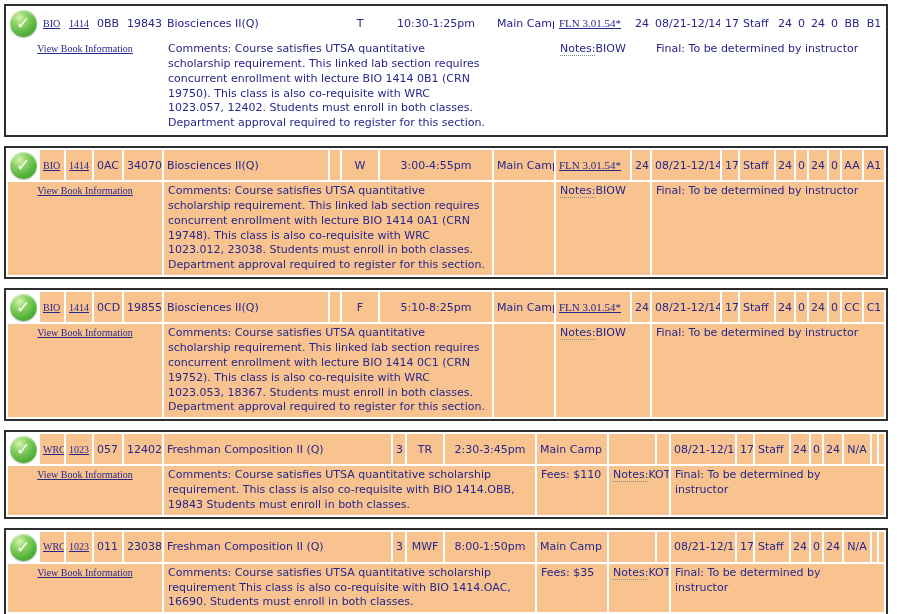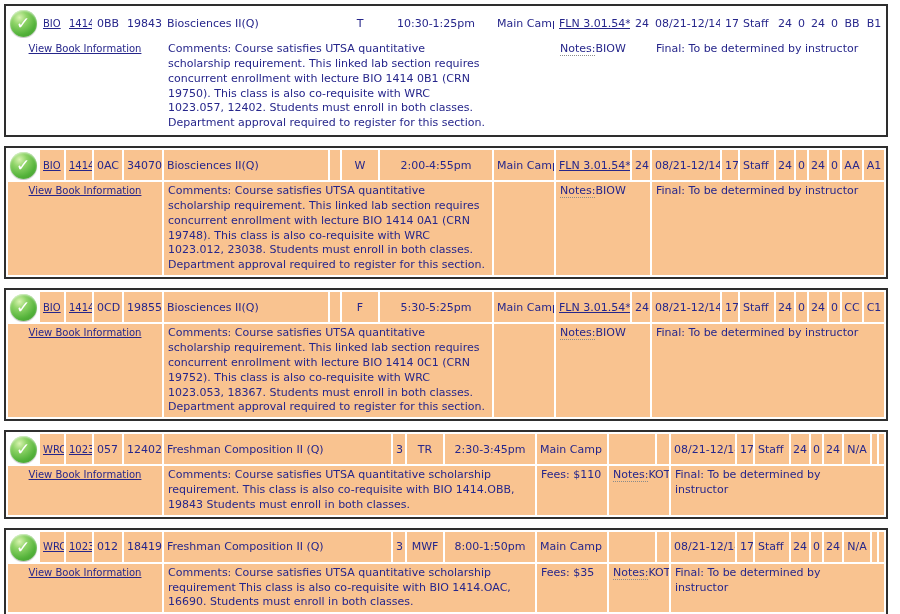--- a/index.html
+++ b/index.html
@@ -42,20 +42,21 @@
   td.cell-comments { }
   td.cell-fees { white-space: nowrap; }
   td.cell-notes { white-space: nowrap; }
   .bio td.cell-final { white-space: nowrap; }
   .wrc td.cell-final .final-text { display: inline-block; max-width: 175px; white-space: normal; }
 
   a, .link {
     color: #26268b;
     text-decoration: underline;
     cursor: pointer;
+    font-family: Liberation Serif, serif;
   }
   .notes-label {
     color: #26268b;
     border-bottom: 1px dotted #8a8a8a;
     cursor: pointer;
     margin-top: 9px;
   }
 
   
   .status-icon {
@@ -203,21 +204,21 @@
           <span class="link">BIO</span>
         </td>
         <td class="cell-num">
           <span class="link">1414</span>
         </td>
         <td class="cell-sect">0AC</td>
         <td class="cell-crn">34070</td>
         <td class="cell-title">Biosciences II(Q)</td>
         <td class="cell-credits"></td>
         <td class="cell-days">W</td>
-        <td class="cell-time">2:00-4:55pm</td>
+        <td class="cell-time">3:00-4:55pm</td>
         <td class="cell-campus">Main Camp</td>
         <td class="cell-room">
           <span class="link">FLN 3.01.54*</span>
         </td>
         <td class="cell-cap">24</td>
         <td class="cell-dates">08/21-12/14</td>
         <td class="cell-enrolled">17</td>
         <td class="cell-instr">Staff</td>
         <td class="cell-seat">24</td>
         <td class="cell-seat">0</td>
@@ -277,21 +278,21 @@
           <span class="link">BIO</span>
         </td>
         <td class="cell-num">
           <span class="link">1414</span>
         </td>
         <td class="cell-sect">0CD</td>
         <td class="cell-crn">19855</td>
         <td class="cell-title">Biosciences II(Q)</td>
         <td class="cell-credits"></td>
         <td class="cell-days">F</td>
-        <td class="cell-time">5:30-5:25pm</td>
+        <td class="cell-time">5:10-8:25pm</td>
         <td class="cell-campus">Main Camp</td>
         <td class="cell-room">
           <span class="link">FLN 3.01.54*</span>
         </td>
         <td class="cell-cap">24</td>
         <td class="cell-dates">08/21-12/14</td>
         <td class="cell-enrolled">17</td>
         <td class="cell-instr">Staff</td>
         <td class="cell-seat">24</td>
         <td class="cell-seat">0</td>
@@ -420,22 +421,22 @@
           <tr class="course-row">
         <td class="cell-icon">
           <span class="status-icon">✓</span>
         </td>
         <td class="cell-subj">
           <span class="link">WRC</span>
         </td>
         <td class="cell-num">
           <span class="link">1023</span>
         </td>
-        <td class="cell-sect">012</td>
-        <td class="cell-crn">18419</td>
+        <td class="cell-sect">011</td>
+        <td class="cell-crn">23038</td>
         <td class="cell-title">Freshman Composition II (Q)</td>
         <td class="cell-credits">3</td>
         <td class="cell-days">MWF</td>
         <td class="cell-time">8:00-1:50pm</td>
         <td class="cell-campus">Main Camp</td>
         <td class="cell-room">
           <span class="link"></span>
         </td>
         <td class="cell-cap"></td>
         <td class="cell-dates">08/21-12/14</td>

